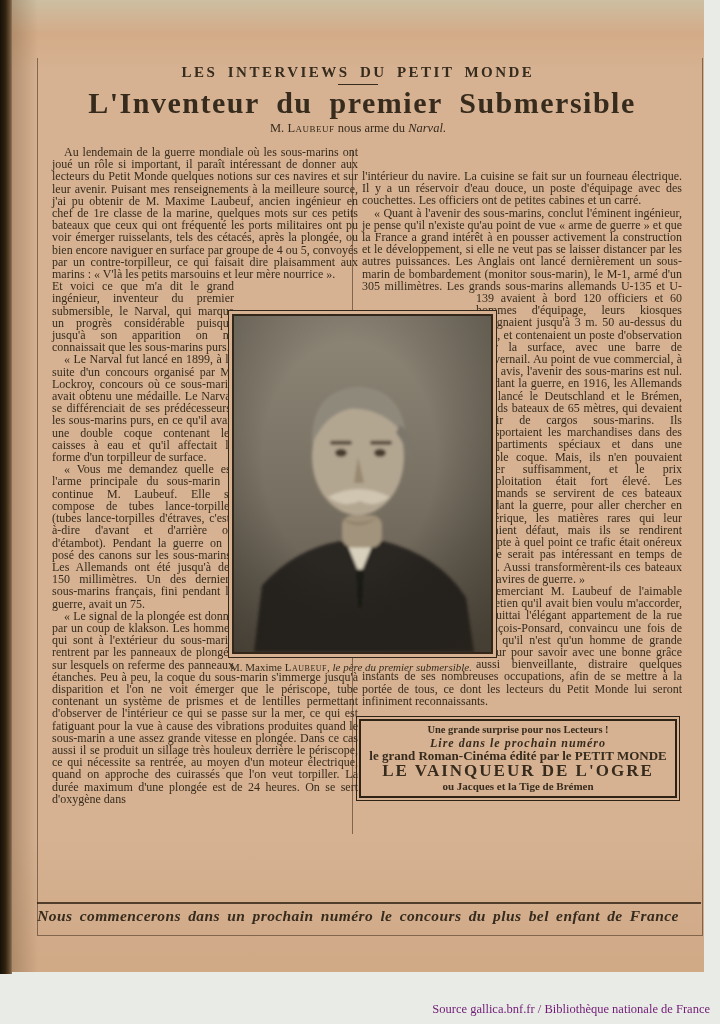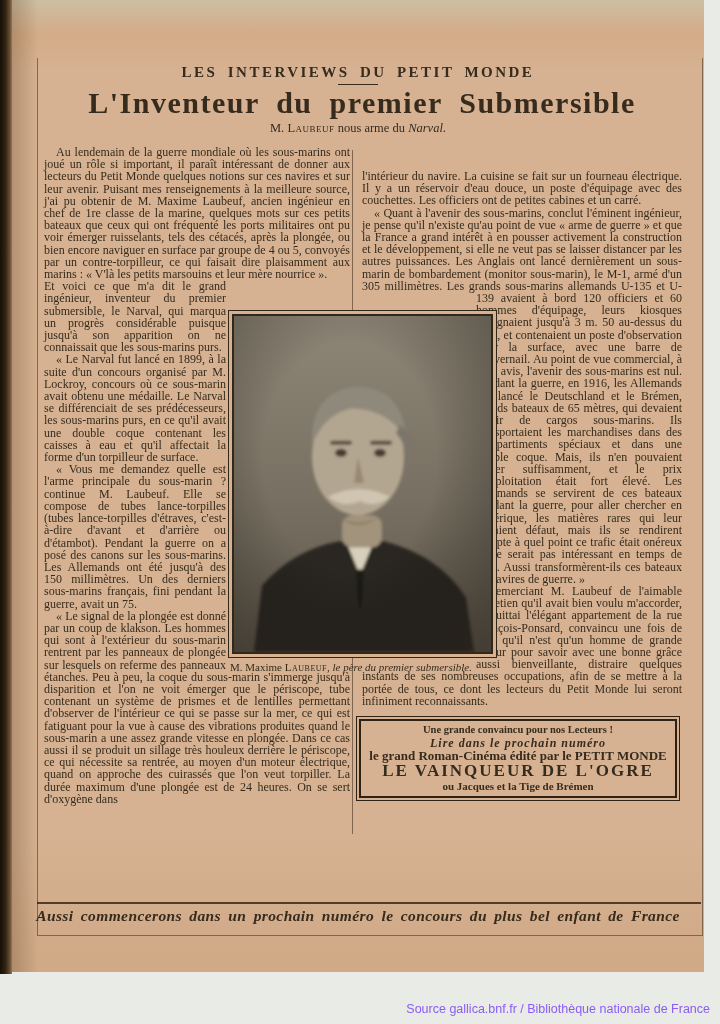--- a/index.html
+++ b/index.html
@@ -36,22 +36,22 @@
   .masthead{position:absolute;left:0;top:64px;width:100%;text-align:center;}
   .series{font-size:15px;font-weight:bold;letter-spacing:2.5px;word-spacing:4px;}
   .series .it{}
   .series-rule{width:40px;height:1px;background:#362b1d;margin:3px auto 2px auto;}
   .title{font-size:30px;font-weight:bold;letter-spacing:1.5px;word-spacing:8px;line-height:32px;padding-left:8px;}
   .subtitle{font-size:12.5px;margin-top:2px;}
   .subtitle .sc{font-variant:small-caps;letter-spacing:.5px;}
   .subtitle .it{font-style:italic;}
   
   .columns{
-    position:absolute;left:32px;top:146px;width:638px;
-    display:flex;gap:12px;
+    position:absolute;left:40px;top:146px;width:638px;
+    display:flex;gap:4px;
     font-size:12px;line-height:12.2px;text-align:justify;
     hyphens:auto;-webkit-hyphens:auto;
   }
   .col{position:relative;}
   .col-left{width:306px;}
   .col-right{width:320px;margin-top:24px;}
   .col p{margin:0;}
   .col p.indent{text-indent:12px;}
   .col p.noindent{text-indent:0;}
   .divider{
@@ -95,21 +95,21 @@
   .promo-l5{font-size:11px;font-weight:bold;line-height:12px;}
   
   .footer-rule{position:absolute;left:25px;top:902px;width:664px;height:2px;background:rgba(48,32,18,.8);}
   .footer-banner{
     position:absolute;left:0;top:907px;width:100%;text-align:center;
     font-size:15.5px;font-weight:bold;font-style:italic;letter-spacing:.4px;word-spacing:3px;
   }
   
   .attribution{
     position:absolute;right:10px;top:1002px;
-    font-family:Liberation Sans, sans-serif;font-size:12.5px;color:#8b5cf6;
+    font-family:Liberation Serif, serif;font-size:12.5px;color:#701a75;
   }
 </style>
 </head>
 <body>
 
 <div class="spine"></div>
 
 <div class="page">
   <div class="frame"></div>
 
@@ -133,21 +133,21 @@
       <p class="indent">« Le Narval fut lancé en 1899, à la suite d'un concours organisé par M. Lockroy, concours où ce sous-marin avait obtenu une médaille. Le Narval se différenciait de ses prédécesseurs, les sous-marins purs, en ce qu'il avait une double coque contenant les caisses à eau et qu'il affectait la forme d'un torpilleur de surface.</p>
       <p class="indent">« Vous me demandez quelle est l'arme principale du sous-marin ? continue M. Laubeuf. Elle se compose de tubes lance-torpilles (tubes lance-torpilles d'étraves, c'est-à-dire d'avant et d'arrière ou d'étambot). Pendant la guerre on a posé des canons sur les sous-marins. Les Allemands ont été jusqu'à des 150 millimètres. Un des derniers sous-marins français, fini pendant la guerre, avait un 75.</p>
       <p class="indent">« Le signal de la plongée est donné par un coup de klakson. Les hommes qui sont à l'extérieur du sous-marin rentrent par les panneaux de plongée sur lesquels on referme des panneaux étanches. Peu à peu, la coque du sous-marin s'immerge jusqu'à disparition et l'on ne voit émerger que le périscope, tube contenant un système de prismes et de lentilles permettant d'observer de l'intérieur ce qui se passe sur la mer, ce qui est fatiguant pour la vue à cause des vibrations produites quand le sous-marin a une assez grande vitesse en plongée. Dans ce cas aussi il se produit un sillage très houleux derrière le périscope, ce qui nécessite sa rentrée, au moyen d'un moteur électrique, quand on approche des cuirassés que l'on veut torpiller. La durée maximum d'une plongée est de 24 heures. On se sert d'oxygène dans</p>
     </div>
     <div class="col col-right">
       <p class="noindent">l'intérieur du navire. La cuisine se fait sur un fourneau électrique. Il y a un réservoir d'eau douce, un poste d'équipage avec des couchettes. Les officiers ont de petites cabines et un carré.</p>
       <p class="indent"><span>« Quant à l'avenir des sous-marins, conclut l'éminent ingénieur, je pense qu'il n'existe qu'au point de vue « arme de guerre » et que la France a grand intérêt à en pousser activement la construction et le développement, si elle ne veut pas se laisser distancer par les autres puissances. Les Anglais ont lancé dernièrement un sous-marin de bombardement (monitor sous-marin), le M-1, armé d'un 305 millimètres. Les grands sous-marins allemands U-135 et U-139 avaient à bord 120 officiers </span><span class="spacer spacer-left"></span><span>et 60 hommes d'équipage, leurs kiosques atteignaient jusqu'à 3 m. 50 au-dessus du pont, et contenaient un poste d'observation pour la surface, avec une barre de gouvernail. Au point de vue commercial, à mon avis, l'avenir des sous-marins est nul. Pendant la guerre, en 1916, les Allemands ont lancé le Deutschland et le Brémen, grands bateaux de 65 mètres, qui devaient servir de cargos sous-marins. Ils transportaient les marchandises dans des compartiments spéciaux et dans une double coque. Mais, ils n'en pouvaient porter suffisamment, et le prix d'exploitation était fort élevé. Les Allemands se servirent de ces bateaux pendant la guerre, pour aller chercher en Amérique, les matières rares qui leur faisaient défaut, mais ils se rendirent compte à quel point ce trafic était onéreux et ne serait pas intéressant en temps de paix. Aussi transformèrent-ils ces bateaux en navires de guerre. »</span></p>
       <p class="indent">Remerciant M. Laubeuf de l'aimable entretien qu'il avait bien voulu m'accorder, je quittai l'élégant appartement de la rue François-Ponsard, convaincu une fois de plus qu'il n'est qu'un homme de grande valeur pour savoir avec une bonne grâce aussi bienveillante, distraire quelques instants de ses nombreuses occupations, afin de se mettre à la portée de tous, ce dont les lecteurs du Petit Monde lui seront infiniment reconnaissants.</p>
       <div class="promo-box">
         <div class="promo-inner">
-          <div class="promo-l1">Une grande convaincu pour nos Lecteurs !</div>
+          <div class="promo-l1">Une grande surprise pour nos Lecteurs !</div>
           <div class="promo-l2">Lire dans le prochain numéro</div>
           <div class="promo-l3">
             <span>le grand Roman-Cinéma édité par le </span><span>PETIT MONDE</span>
           </div>
           <div class="promo-l4">LE VAINQUEUR DE L'OGRE</div>
           <div class="promo-l5">ou Jacques et la Tige de Brémen</div>
         </div>
       </div>
     </div>
   </div>
@@ -198,16 +198,16 @@
         </g>
         <rect x="0" y="0" width="257" height="334" fill="url(#vig)"></rect>
       </svg>
     </div>
   </div>
   <div class="photo-caption">
     <span>M. Maxime </span><span class="sc">Laubeuf</span><span>, </span><span class="it">le père du premier submersible.</span>
   </div>
 
   <div class="footer-rule"></div>
-  <div class="footer-banner">Aussi commencerons dans un prochain numéro le concours du plus bel enfant de France</div>
+  <div class="footer-banner">Nous commencerons dans un prochain numéro le concours du plus bel enfant de France</div>
 </div>
 
 <div class="attribution">Source gallica.bnf.fr / Bibliothèque nationale de France</div>
 
 </body></html>

